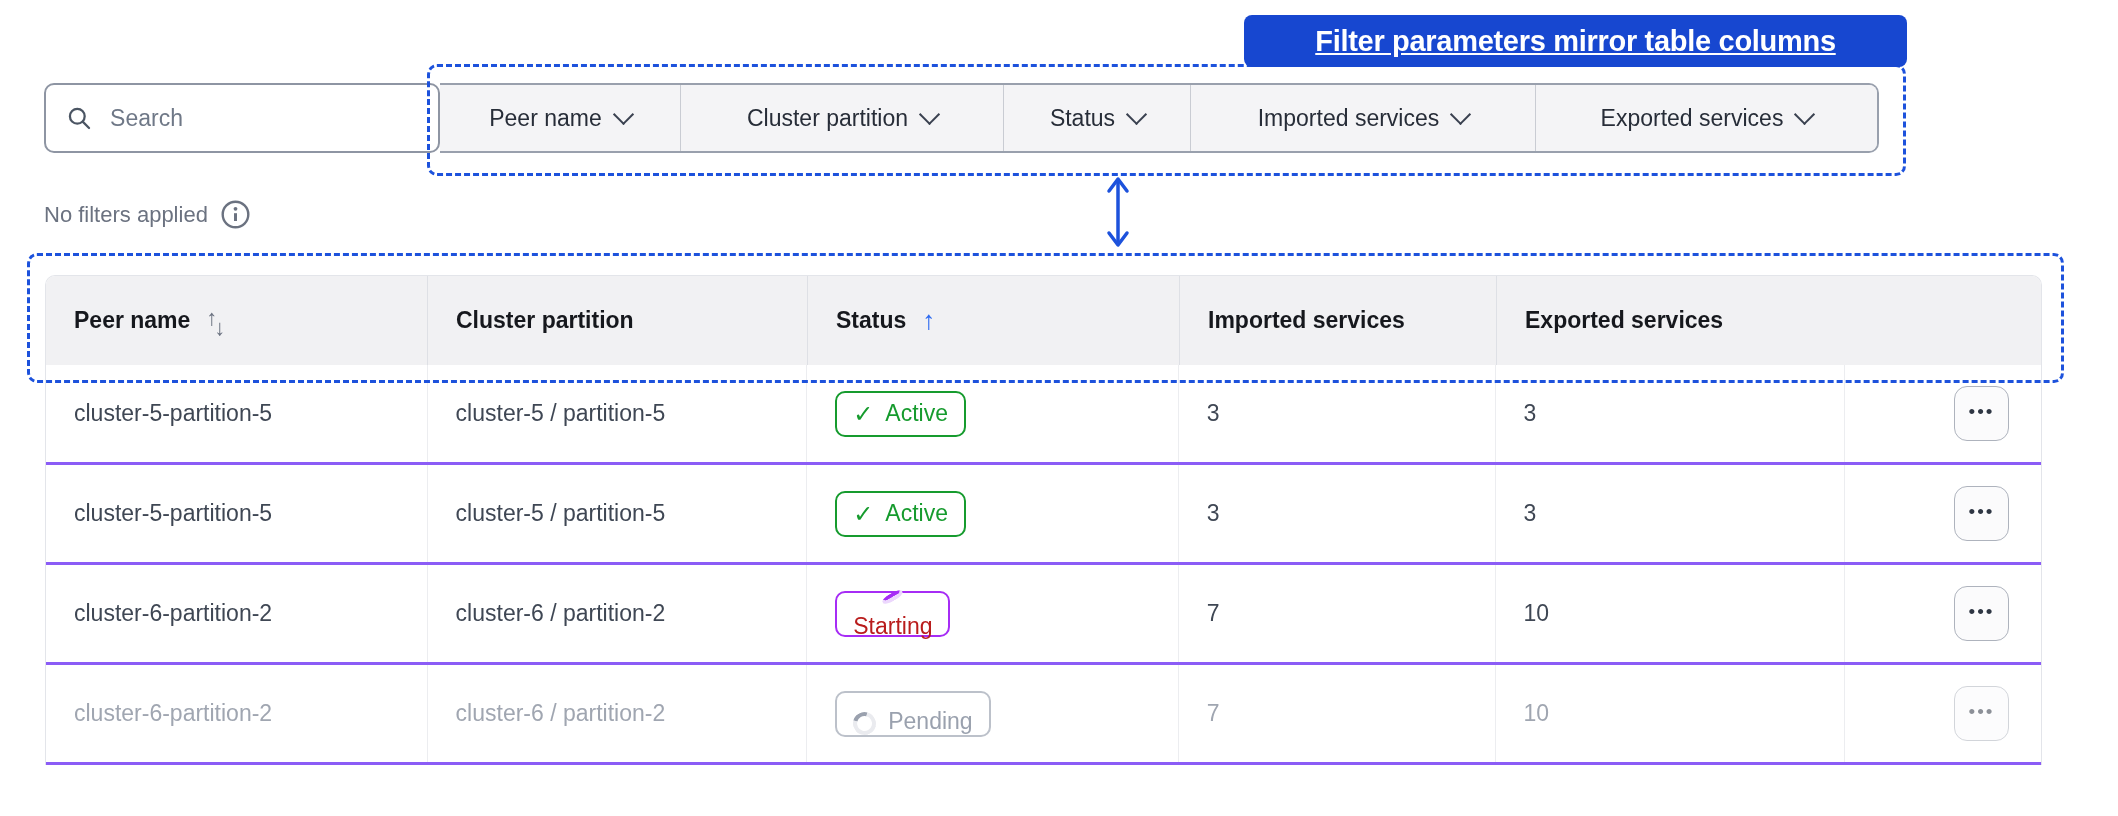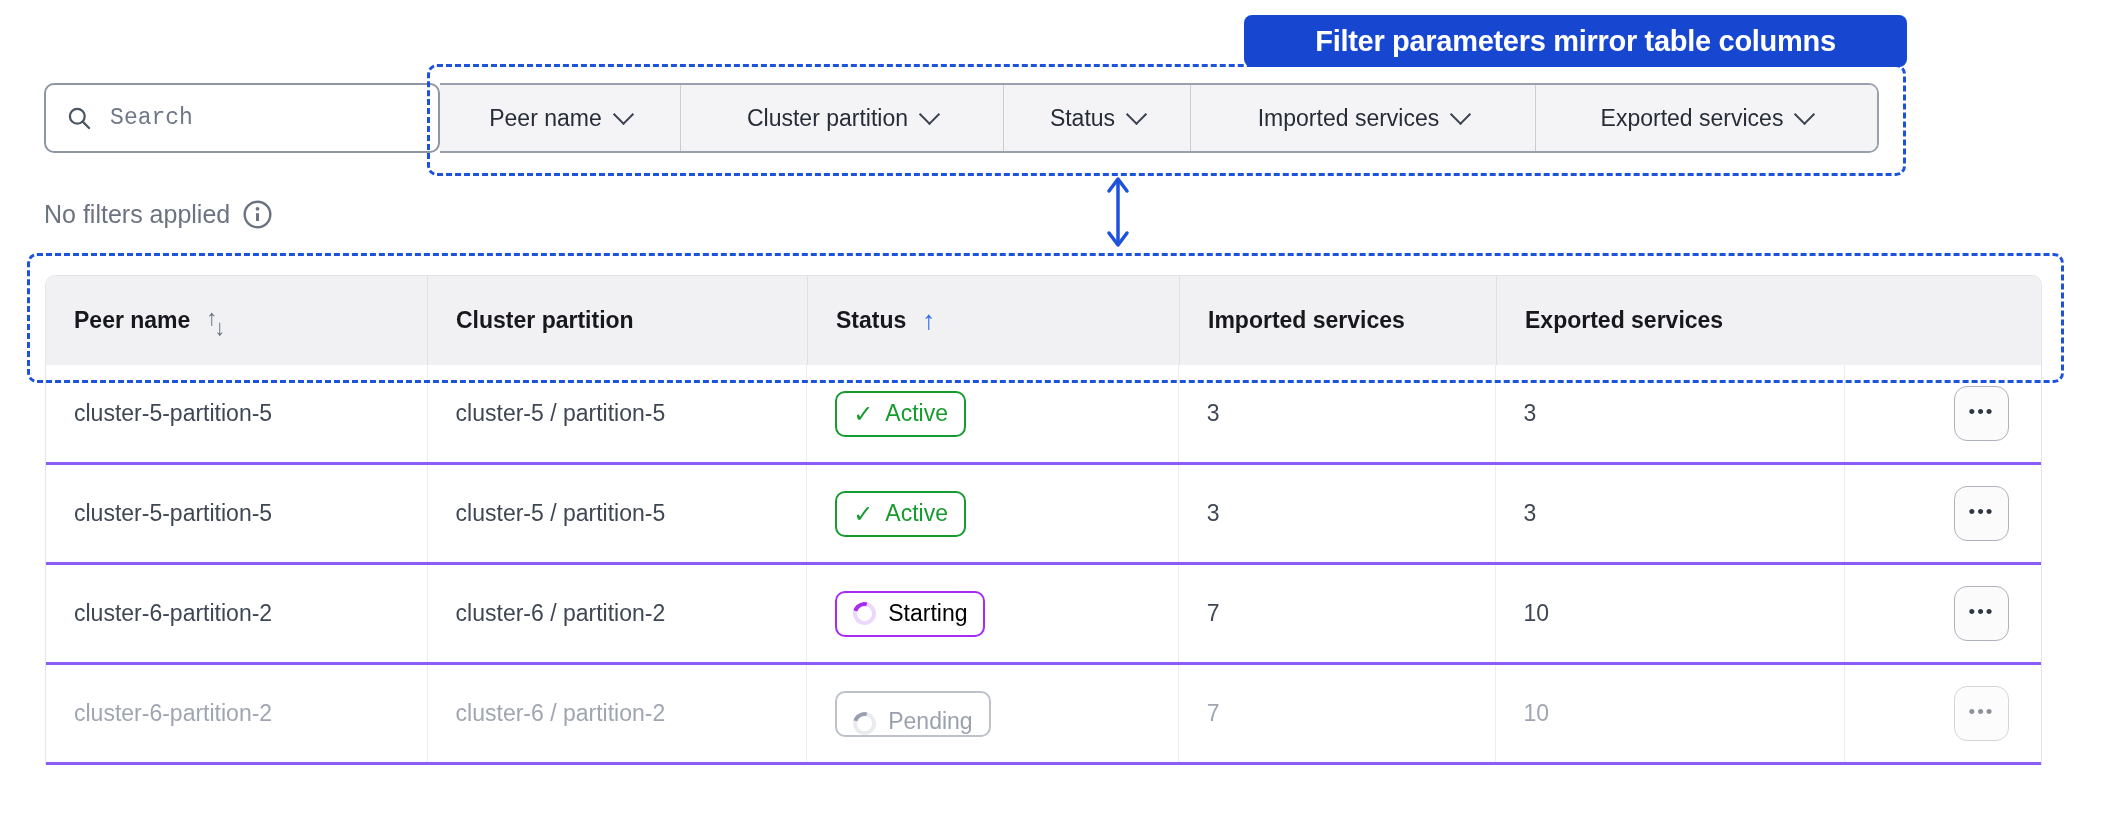--- a/index.html
+++ b/index.html
@@ -5,41 +5,41 @@
   html,body{margin:0;padding:0;background:#fff;}
   .canvas{
     position:relative;width:2118px;height:816px;background:#ffffff;
     font-family:"Liberation Sans","DejaVu Sans",sans-serif;overflow:hidden;
   }
 
   
   .callout{
     position:absolute;left:1244px;top:15px;width:663px;height:52px;
     background:#1747D0;color:#fff;font-weight:700;font-size:29px;letter-spacing:-0.3px;
-    display:flex;align-items:center;justify-content:center;border-radius:8px;z-index:6;
+    display:flex;align-items:center;justify-content:center;border-radius:8px;z-index:6;text-decoration:underline;
   }
   .filter-dash-box{
     position:absolute;left:427px;top:64px;width:1473px;height:106px;
     border:3px dashed #1D52DC;border-radius:10px;z-index:4;pointer-events:none;
   }
   .header-dash-box{
     position:absolute;left:27px;top:253px;width:2031px;height:124px;
     border:3px dashed #1D52DC;border-radius:10px;z-index:4;pointer-events:none;
   }
   .mirror-arrow{position:absolute;left:1100px;top:172px;z-index:5;}
 
   
   .search-box{
     position:absolute;left:44px;top:83px;width:396px;height:70px;box-sizing:border-box;
     border:2px solid #8E95A3;border-radius:10px;background:#fff;
     display:flex;align-items:center;gap:16px;padding:0 20px;z-index:2;
   }
   .search-box input{
     border:none;outline:none;font-size:23px;color:#a16207;width:100%;background:transparent;
-    font-family:Liberation Mono, monospace;
+    font-family:Liberation Sans, sans-serif;
   }
   .search-box input::placeholder{color:#6F7887;opacity:1;}
   .filter-group{
     position:absolute;left:440px;top:83px;height:70px;box-sizing:border-box;display:flex;
     border:2px solid #99A0AD;border-left:none;border-radius:0 10px 10px 0;
     background:#F4F4F6;overflow:hidden;z-index:2;
   }
   .filter-btn{
     display:flex;align-items:center;justify-content:center;gap:14px;
     background:#F4F4F6;border:none;border-left:1px solid #C9CCD3;cursor:pointer;
@@ -51,21 +51,21 @@
   .filter-btn:nth-child(3){width:187px;}
   .filter-btn:nth-child(4){width:345px;}
   .filter-btn:nth-child(5){width:342px;}
   .chev{
     width:13px;height:13px;border-left:2.5px solid #3A4150;border-bottom:2.5px solid #3A4150;
     transform:rotate(-45deg);margin-top:-7px;
   }
 
   .filter-summary{
     position:absolute;left:44px;top:199px;display:flex;align-items:center;gap:12px;
-    color:#6B7280;font-size:25px;
+    color:#6B7280;font-size:22px;
   }
 
   
   .table{
     position:absolute;left:45px;top:275px;width:1997px;box-sizing:border-box;
     border:1px solid #E3E5EA;border-bottom:none;border-radius:10px 10px 0 0;
     overflow:hidden;background:#fff;z-index:1;
   }
   .thead{display:flex;height:89px;background:#F1F1F3;}
   .th{
@@ -94,21 +94,21 @@
 
   
   .badge{
     display:inline-flex;align-items:center;gap:12px;height:46px;padding:0 16px;
     border:2px solid;border-radius:10px;font-size:23px;background:#fff;box-sizing:border-box;
   }
   .badge .check{font-size:24px;line-height:1;}
   .spin{width:23px;height:23px;border-radius:50%;border:4px solid;box-sizing:border-box;
         transform:rotate(-30deg);}
   .badge.active{color:#169B2E;border-color:#169B2E;}
-  .badge.starting{color:#000000;border-color:#A62CF5;}
+  .badge.starting{color:#b91c1c;border-color:#A62CF5;flex-direction:column;}
   .badge.starting .spin{border-color:#ECD7FD;border-top-color:#A62CF5;}
   .badge.pending{color:#6E7683;border-color:#9CA3AF;}
   .badge.pending .spin{border-color:#E5E7EB;border-top-color:#3F4754;}
 
   
   .tr.muted .td{color:#A0A6B1;}
   .tr.muted .badge{color:#9AA1AE;border-color:#BCC1CA;align-items:flex-end;}
   .tr.muted .spin{border-color:#EAEBEF;border-top-color:#9AA1AE;}
   .tr.muted .actions-btn{opacity:.55;}
 

